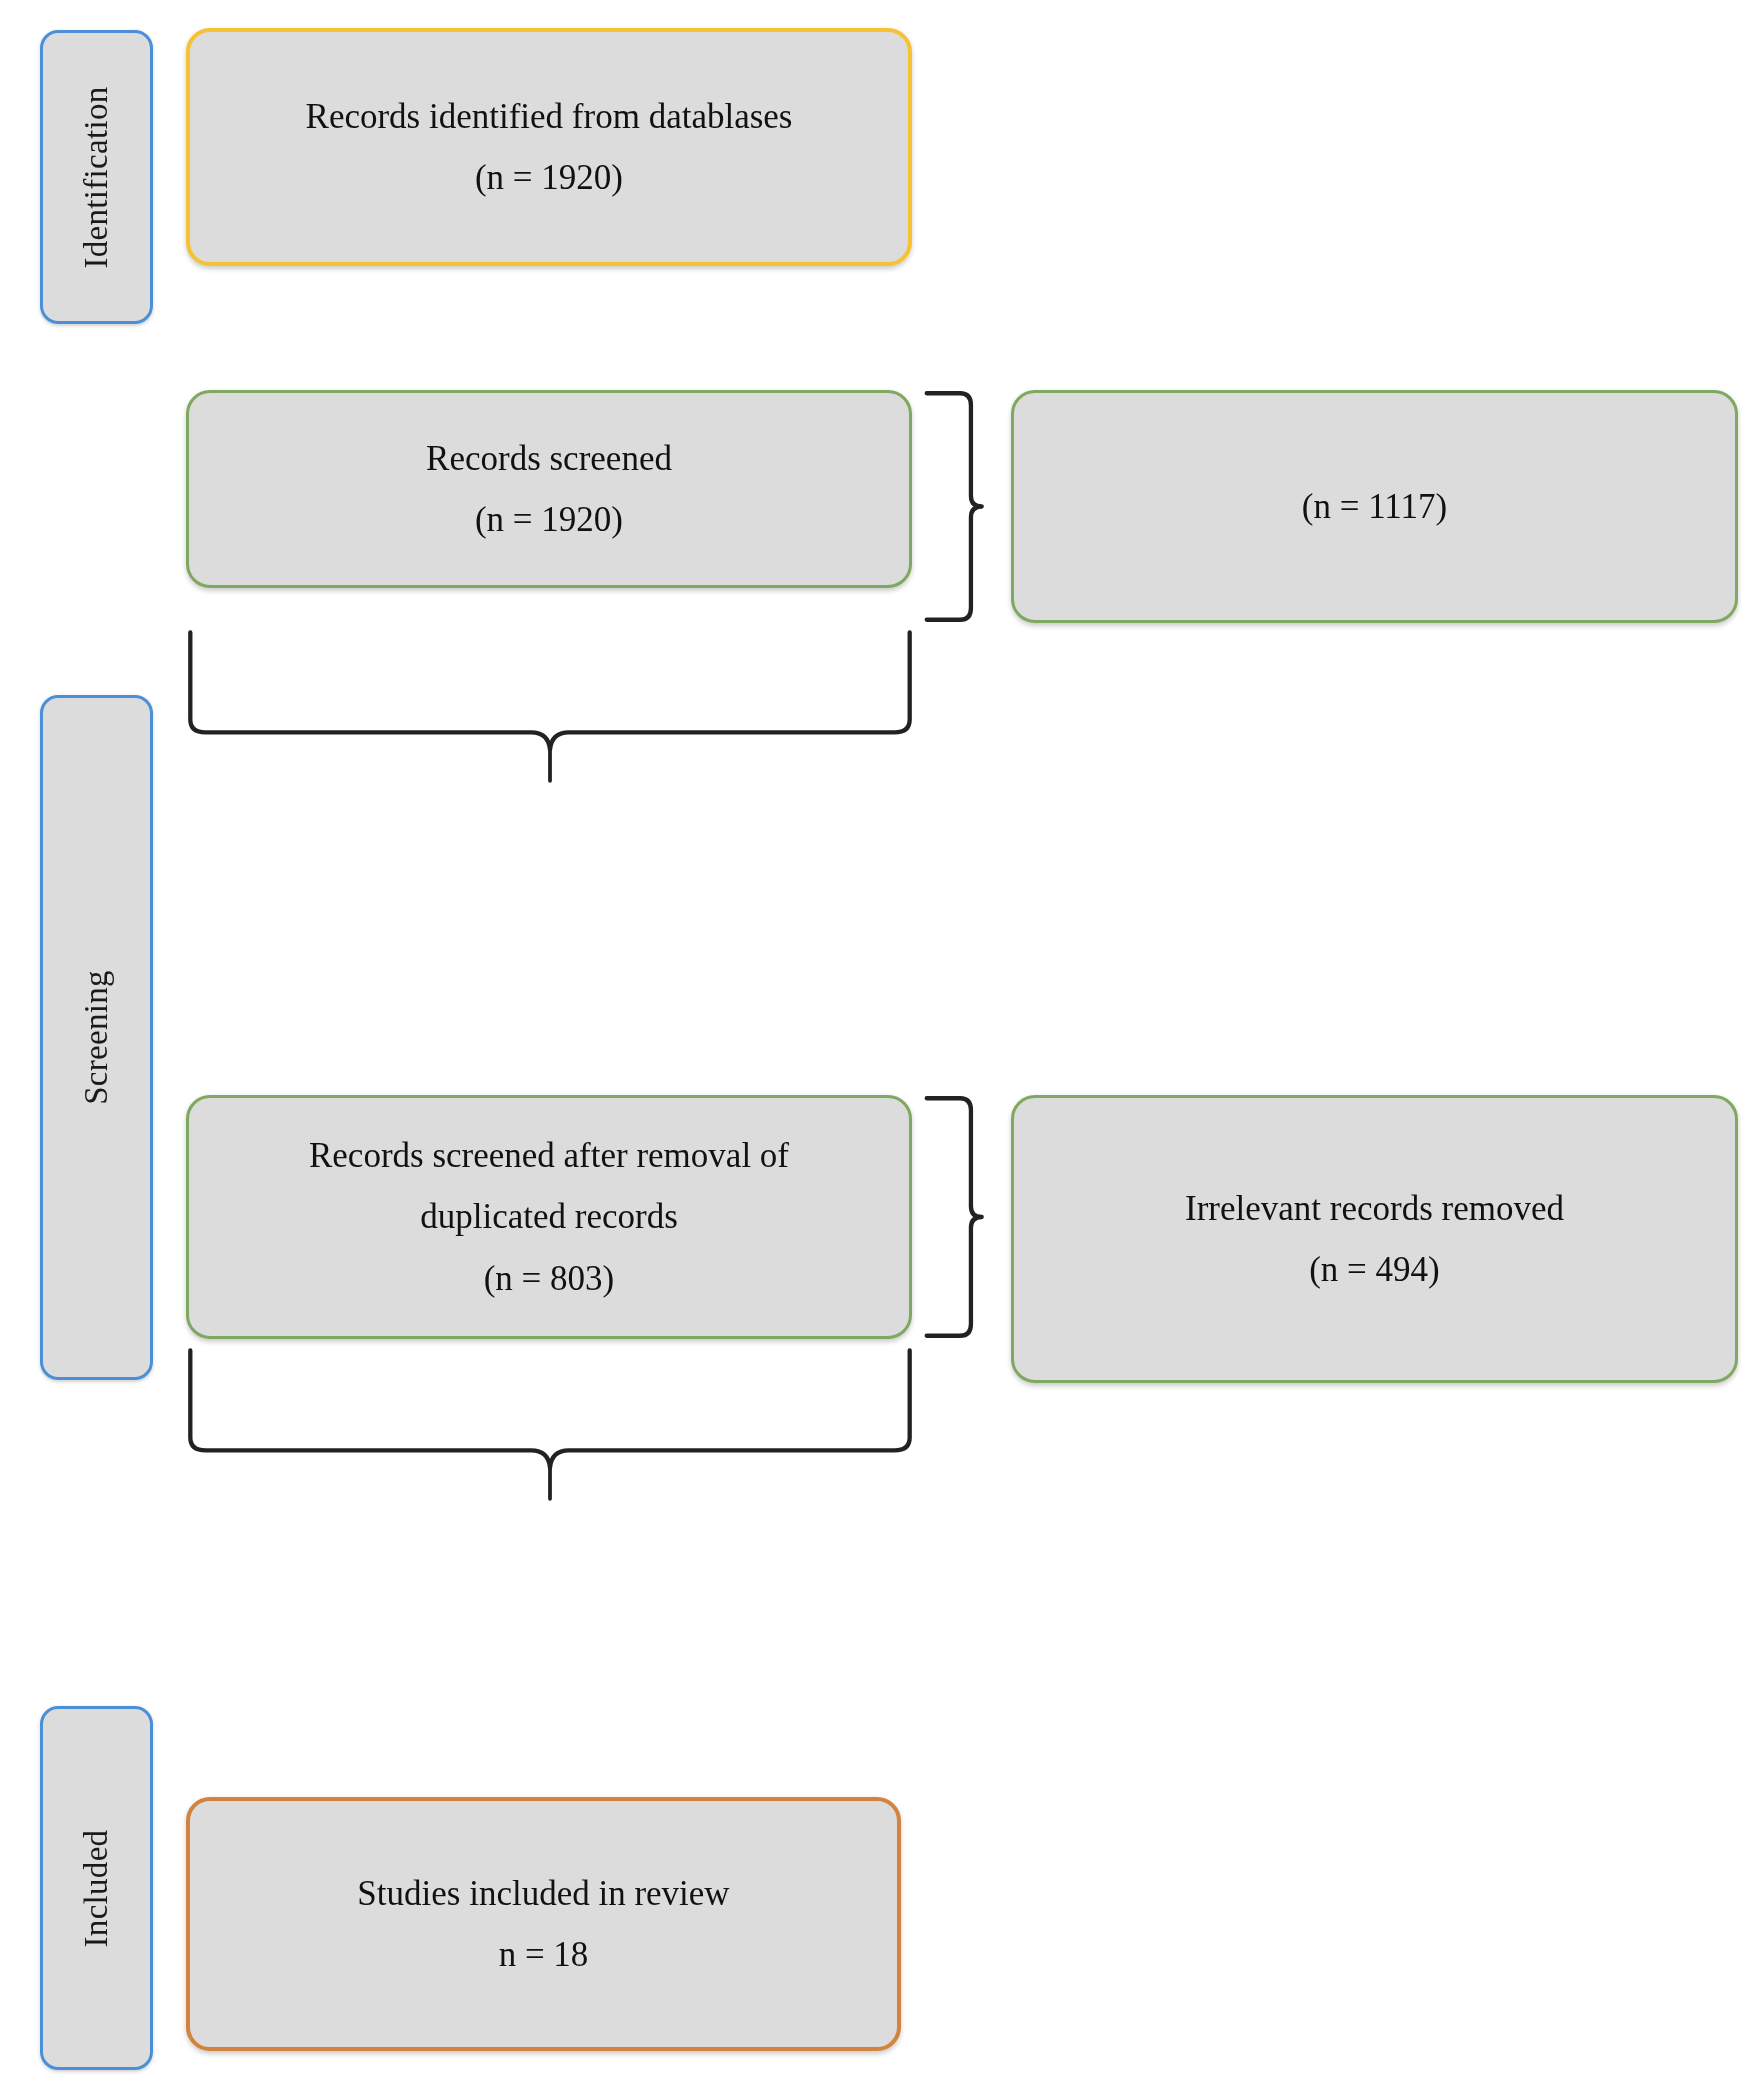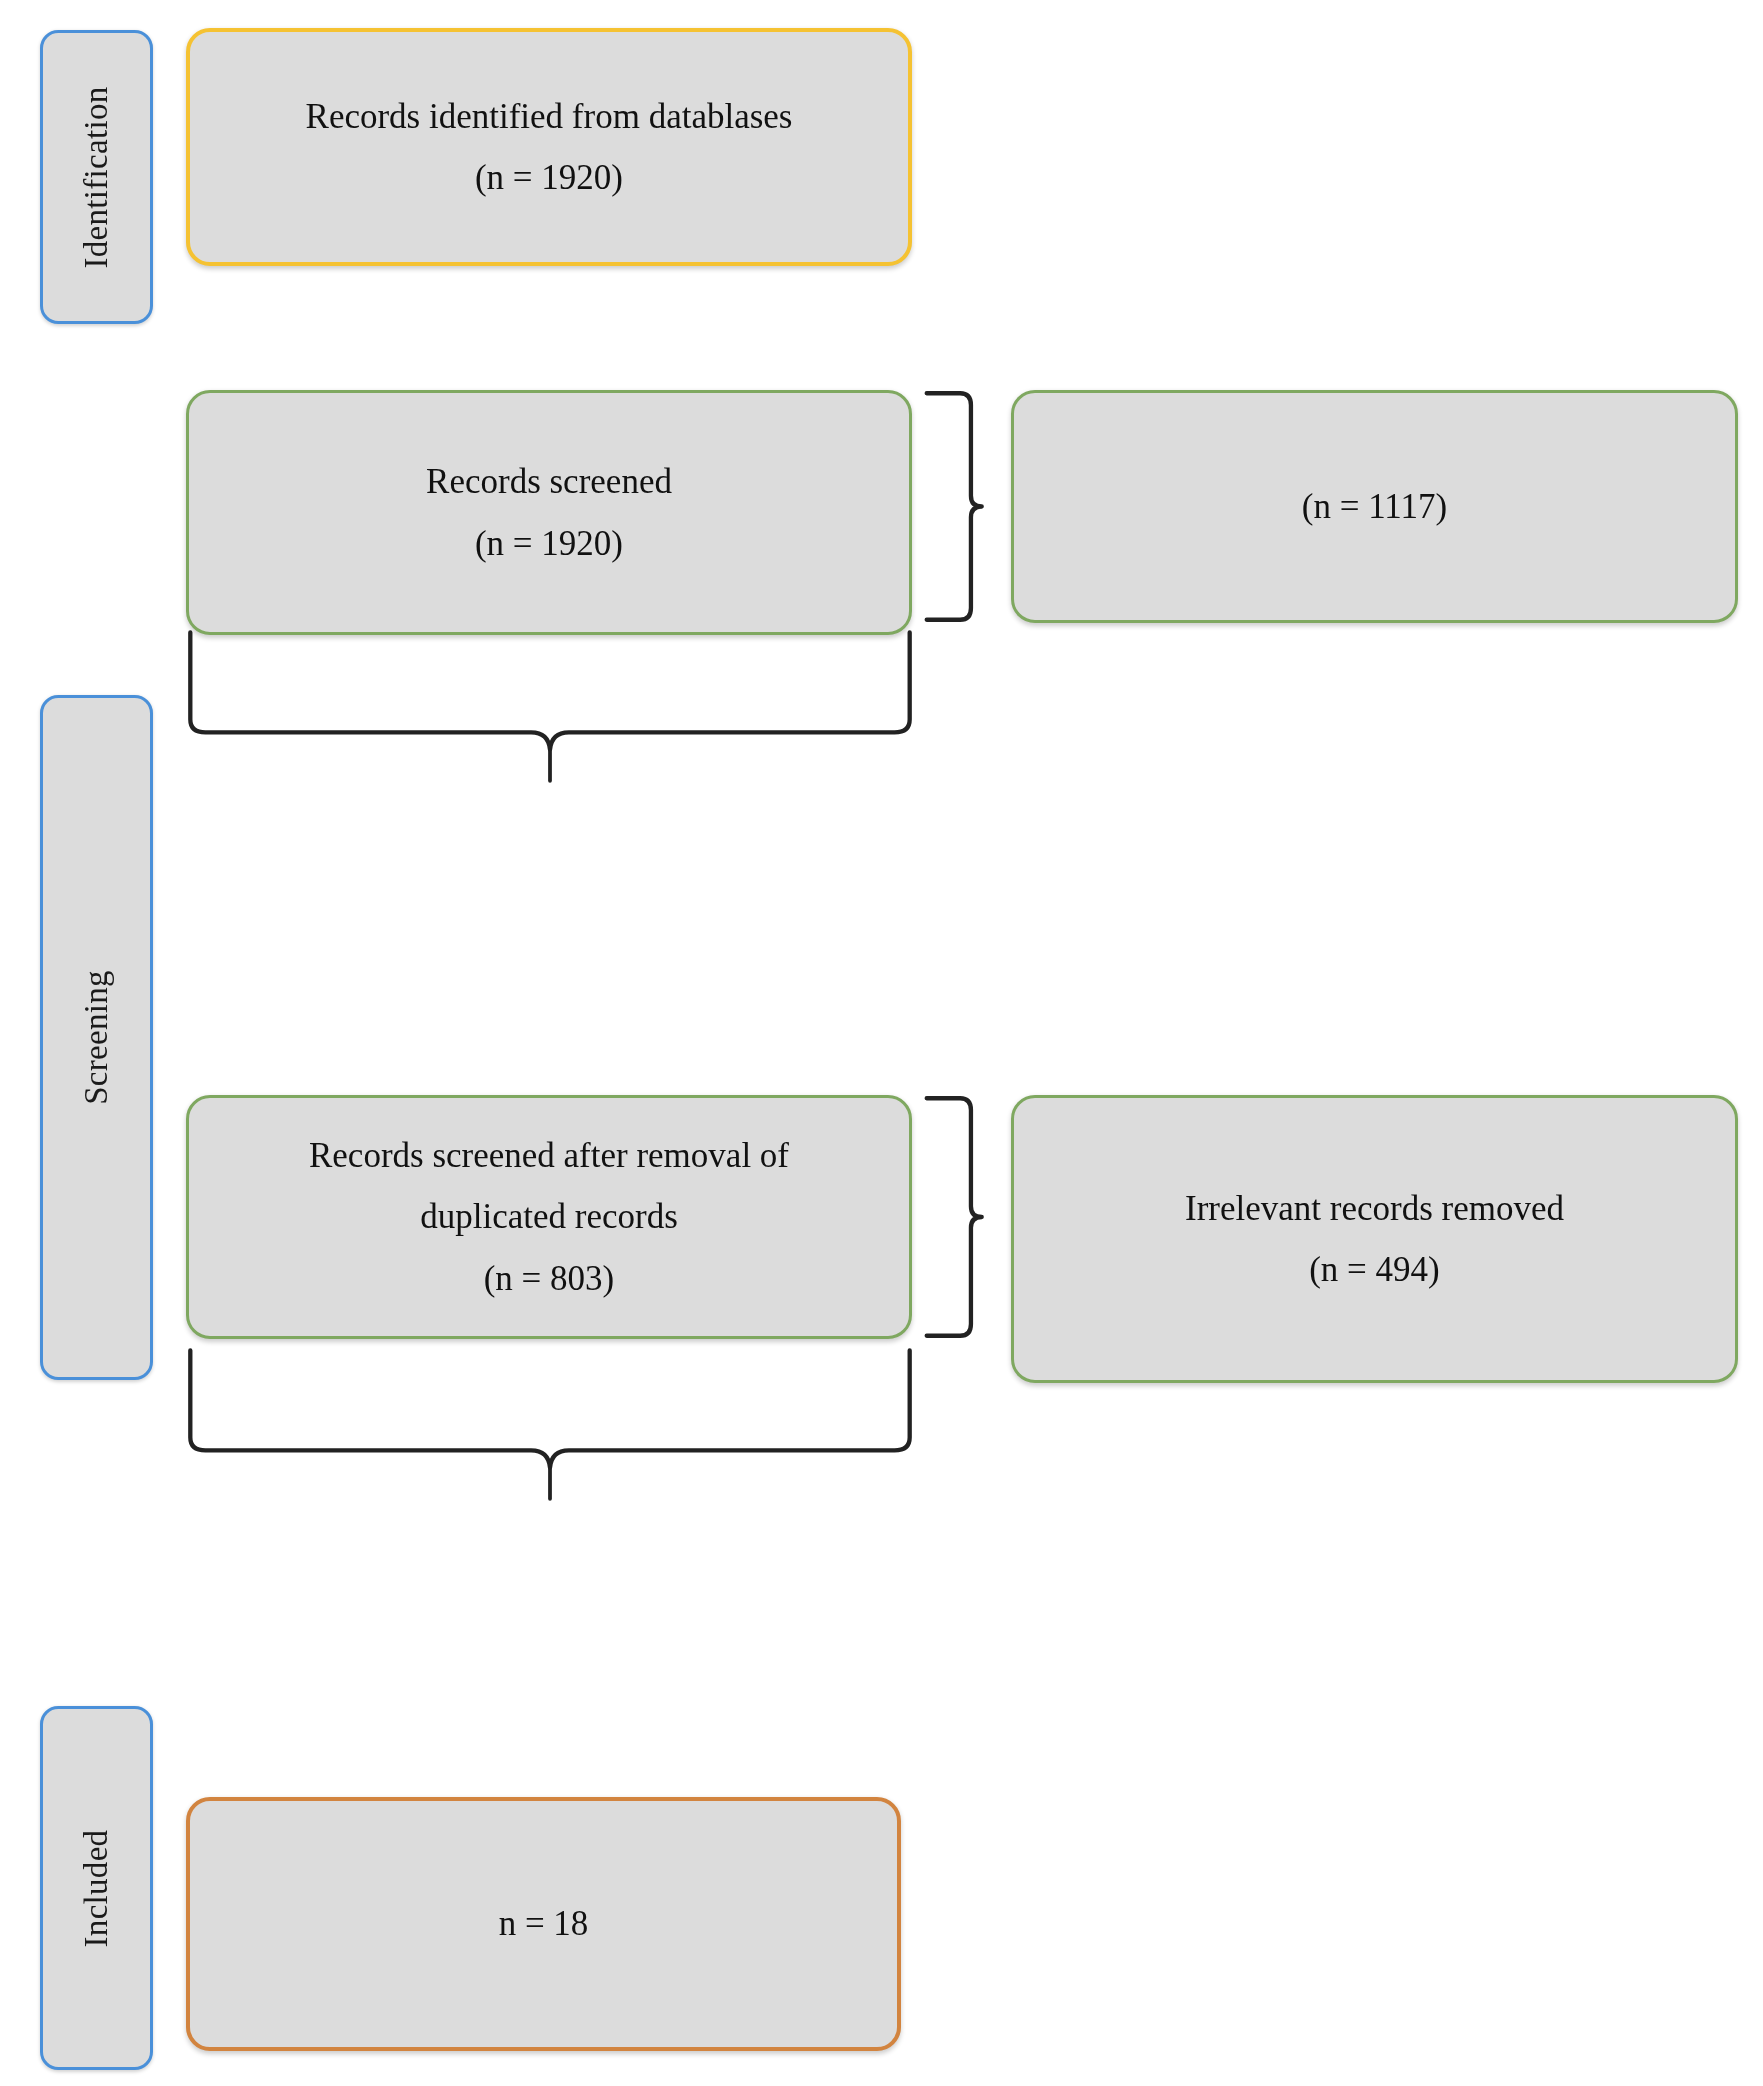--- a/index.html
+++ b/index.html
@@ -86,21 +86,21 @@
 
   <div class="stage-label" style="left:40px; top:1706px; width:113px; height:364px;">
     <span class="vtext">Included</span>
   </div>
 
   <div class="flow-box border-yellow" style="left:186px; top:28px; width:726px; height:238px;">
     <div class="line">Records identified from datablases</div>
     <div class="line">(n = 1920)</div>
   </div>
 
-  <div class="flow-box border-green" style="left:186px; top:390px; width:726px; height:245px;">
+  <div class="flow-box border-green" style="left:186px; top:390px; width:726px; height:198px;">
     <div class="line">Records screened</div>
     <div class="line">(n = 1920)</div>
   </div>
 
   <div class="flow-box border-green" style="left:1011px; top:390px; width:727px; height:233px;">
     <div class="line">(n = 1117)</div>
   </div>
 
   <div class="connector" style="left:917px; top:390px; width:89px; height:233px;">
     <svg viewBox="0 0 165 432" preserveAspectRatio="none">
@@ -137,17 +137,18 @@
 
   <div class="connector" style="left:186px; top:1345px; width:728px; height:156px;">
     <svg viewBox="0 0 1350 290" preserveAspectRatio="none">
       <path d="M 8 10 L 8 172 Q 8 196 36 196 L 640 196 Q 672 196 675 228
                Q 678 196 710 196 L 1314 196 Q 1342 196 1342 172 L 1342 10" fill="none" stroke="#222222" stroke-width="8" stroke-linecap="round" stroke-linejoin="round"></path>
       <path d="M 675 228 L 675 286" fill="none" stroke="#222222" stroke-width="7" stroke-linecap="round"></path>
     </svg>
   </div>
 
   <div class="flow-box border-orange" style="left:186px; top:1797px; width:715px; height:254px;">
+    <div class="line">Studies included in review</div>
     <div class="line">n = 18</div>
   </div>
 
 </div>
 
 
 </body></html>

